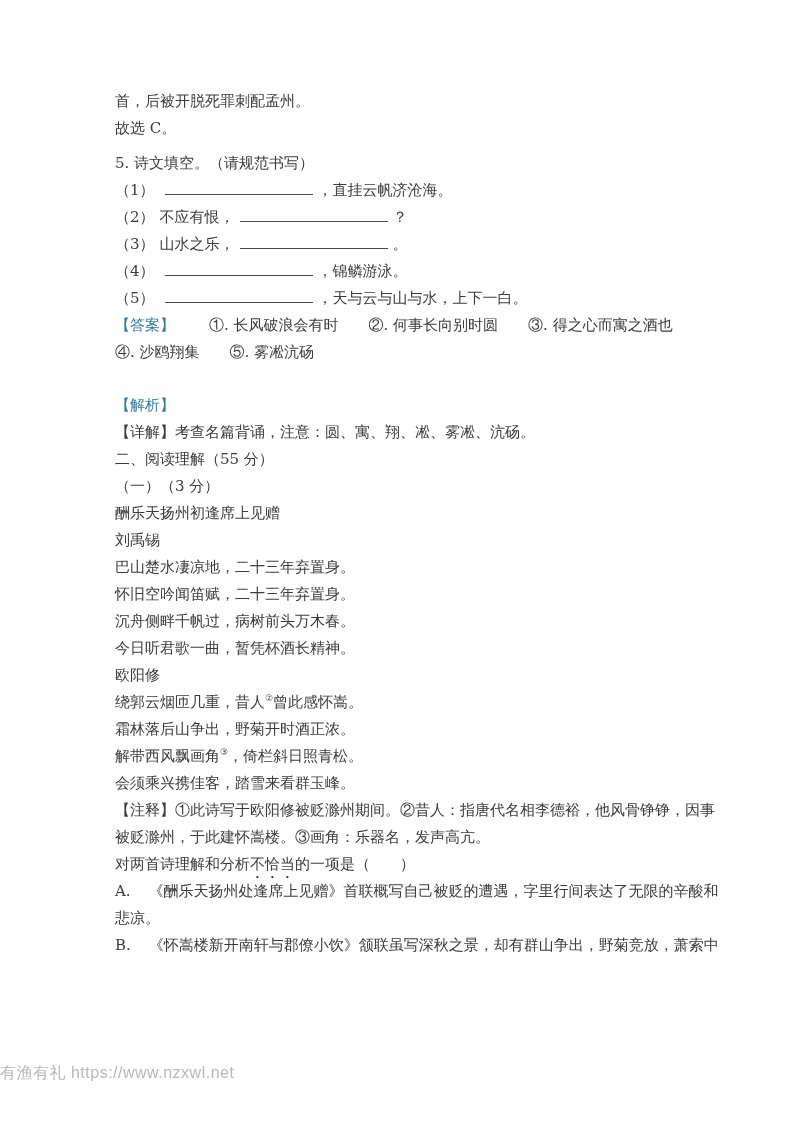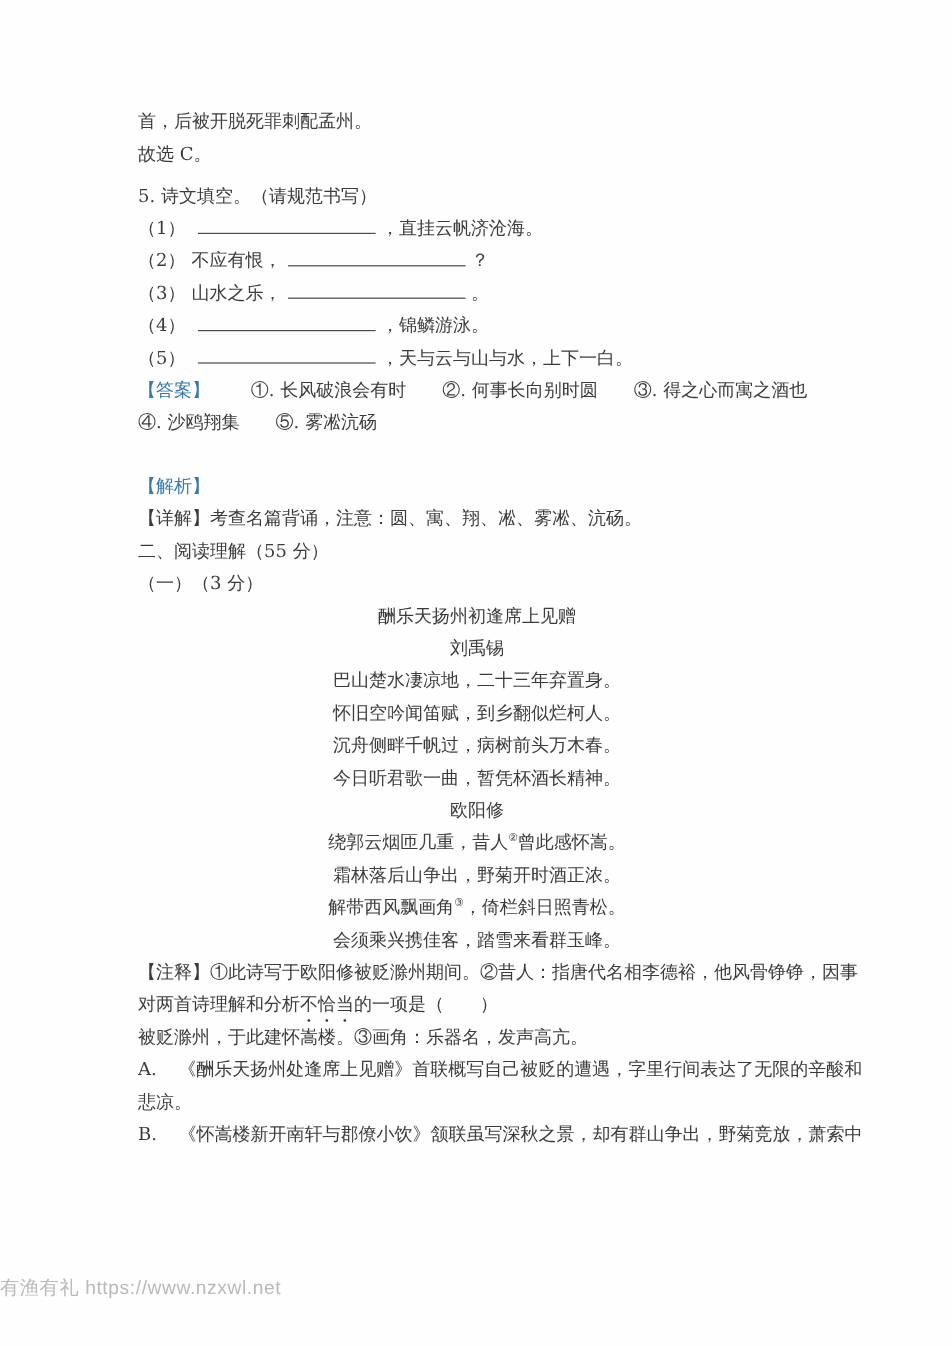--- a/index.html
+++ b/index.html
@@ -6,21 +6,21 @@
   body{
     width:793px;height:1122px;
     background:#fefefe;
     color:#3b3b3b;
     font-family:"DejaVu Serif","Liberation Serif",serif;
     position:relative;
     overflow:hidden;
   }
   .page{padding:88px 113px 0 115px;font-size:15px;}
   .ln{margin:0;height:27px;line-height:27px;white-space:nowrap;}
-  .center{text-align:center;}
+  .center{}
   .mt-sm{margin-top:8px;}
   .mt-lg{margin-top:26px;}
   .accent{color:#3579a8;}
   .blank{
     display:inline-block;
     width:148px;height:14px;
     border-bottom:1px solid #4a4a4a;
     margin:0 5px;
     vertical-align:baseline;
   }
@@ -62,34 +62,34 @@
 
   <p class="ln mt-lg accent">【解析】</p>
   <p class="ln">【详解】考查名篇背诵，注意：圆、寓、翔、凇、雾凇、沆砀。</p>
 
   <p class="ln">二、阅读理解（55 分）</p>
   <p class="ln">（一）（3 分）</p>
 
   <p class="ln center">酬乐天扬州初逢席上见赠</p>
   <p class="ln center">刘禹锡</p>
   <p class="ln center">巴山楚水凄凉地，二十三年弃置身。</p>
-  <p class="ln center">怀旧空吟闻笛赋，到乡翻似烂柯人。</p>
+  <p class="ln center">怀旧空吟闻笛赋，二十三年弃置身。</p>
   <p class="ln center">沉舟侧畔千帆过，病树前头万木春。</p>
   <p class="ln center">今日听君歌一曲，暂凭杯酒长精神。</p>
 
   <p class="ln center">欧阳修</p>
   <p class="ln center"><span>绕郭云烟匝几重，昔人</span><span class="sup">②</span><span>曾此感怀嵩。</span></p>
   <p class="ln center"><span>霜林落后山争出，野菊开时酒正浓。</span><span class="sup"></span><span></span></p>
   <p class="ln center"><span>解带西风飘画角</span><span class="sup">③</span><span>，倚栏斜日照青松。</span></p>
   <p class="ln center"><span>会须乘兴携佳客，踏雪来看群玉峰。</span><span class="sup"></span><span></span></p>
 
   <p class="ln">【注释】①此诗写于欧阳修被贬滁州期间。②昔人：指唐代名相李德裕，他风骨铮铮，因事</p>
+  <p class="ln">被贬滁州，于此建怀嵩楼。③画角：乐器名，发声高亢。</p>
+
   <p class="ln"><span>对两首诗理解和分析</span><span class="emph">不恰当</span><span>的一项是（　　）</span></p>
-
-  <p class="ln">被贬滁州，于此建怀嵩楼。③画角：乐器名，发声高亢。</p>
 
   <p class="ln"><span class="opt-label">A.</span><span>《酬乐天扬州处逢席上见赠》首联概写自己被贬的遭遇，字里行间表达了无限的辛酸和</span></p>
   <p class="ln">悲凉。</p>
   <p class="ln"><span class="opt-label">B.</span><span>《怀嵩楼新开南轩与郡僚小饮》颔联虽写深秋之景，却有群山争出，野菊竞放，萧索中</span></p>
 
 </div>
 
 <div class="footer">有渔有礼 https://www.nzxwl.net</div>
 
 </body></html>

